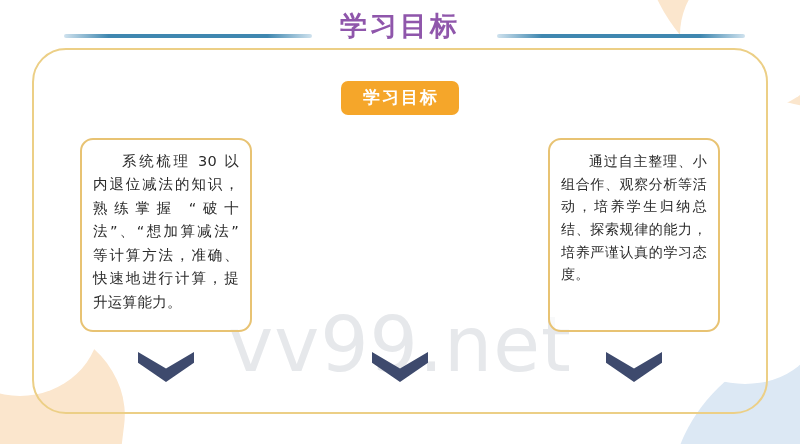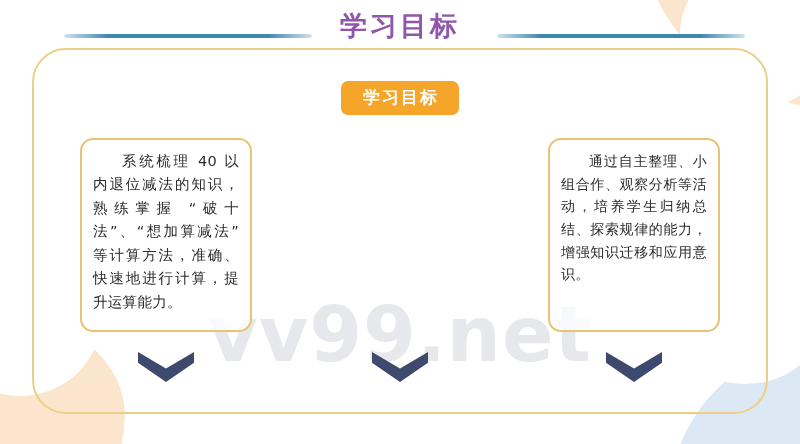--- a/index.html
+++ b/index.html
@@ -132,24 +132,24 @@
     padding: 5px 20px 6px 22px;
     border-radius: 7px;
     white-space: nowrap;
   }
 
   
   .watermark {
     position: absolute;
     left: 0;
     right: 0;
-    top: 290px;
+    top: 300px;
     text-align: center;
     font-size: 76px;
-    font-weight: bold;
+    font-weight: normal;
     color: #e6e8eb;
     letter-spacing: 1px;
     pointer-events: none;
     user-select: none;
     font-family: "DejaVu Sans", sans-serif;
   }
 
   
   .cards {
     position: absolute;
@@ -222,24 +222,24 @@
   </div>
 
   <div class="panel"></div>
 
   <div class="badge">学习目标</div>
 
   <div class="watermark">vv99.net</div>
 
   <div class="cards">
     <div class="card card-1">
-      <p class="card-text">系统梳理 40 以内退位减法的知识，熟练掌握 “破十法”、“想加算减法” 等计算方法，准确、快速地进行计算，提升运算能力。</p>
+      <p class="card-text">系统梳理 30 以内退位减法的知识，熟练掌握 “破十法”、“想加算减法” 等计算方法，准确、快速地进行计算，提升运算能力。</p>
     </div>
     <div class="card card-2">
-      <p class="card-text">通过自主整理、小组合作、观察分析等活动，培养学生归纳总结、探索规律的能力，增强知识迁移和应用意识。</p>
+      <p class="card-text">通过自主整理、小组合作、观察分析等活动，培养学生归纳总结、探索规律的能力，培养严谨认真的学习态度。</p>
     </div>
   </div>
 
   <div class="chevrons">
     <div class="chev-slot">
       <div class="chevron"></div>
     </div>
     <div class="chev-slot">
       <div class="chevron"></div>
     </div>

